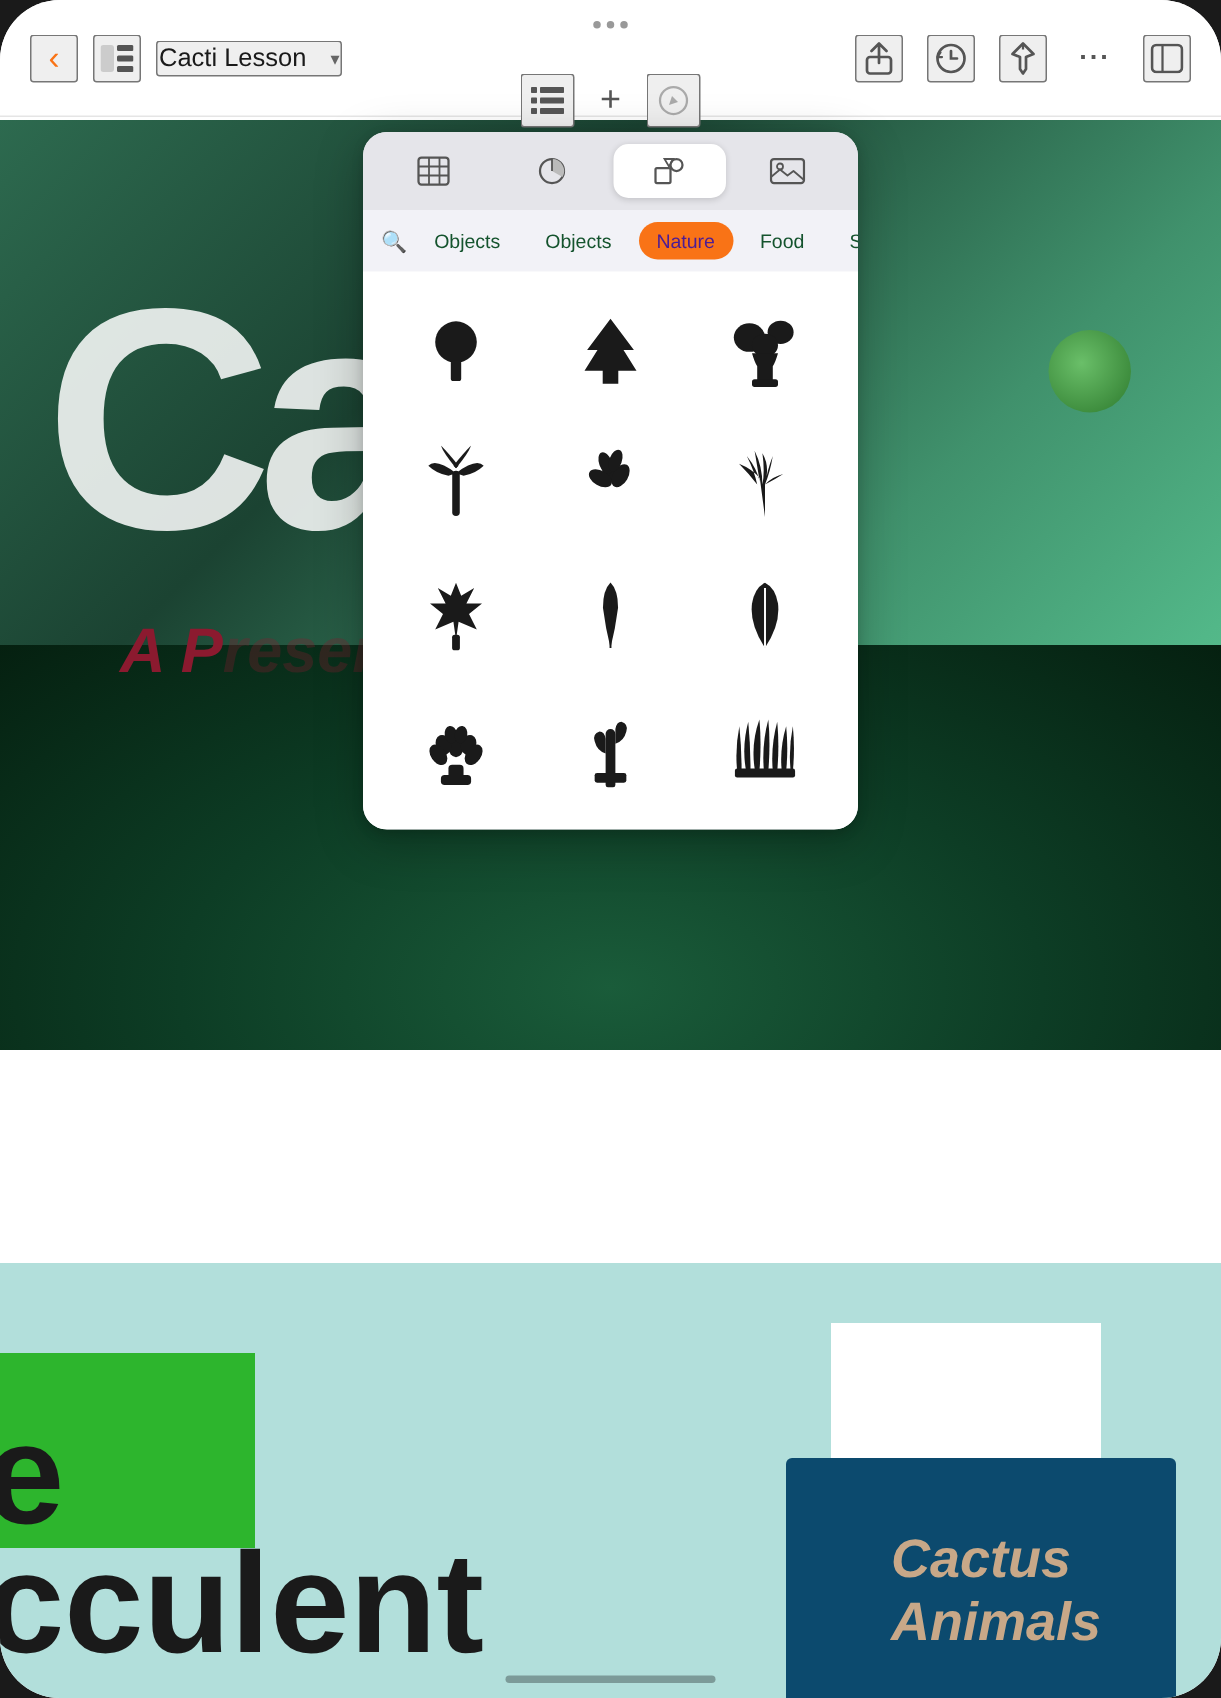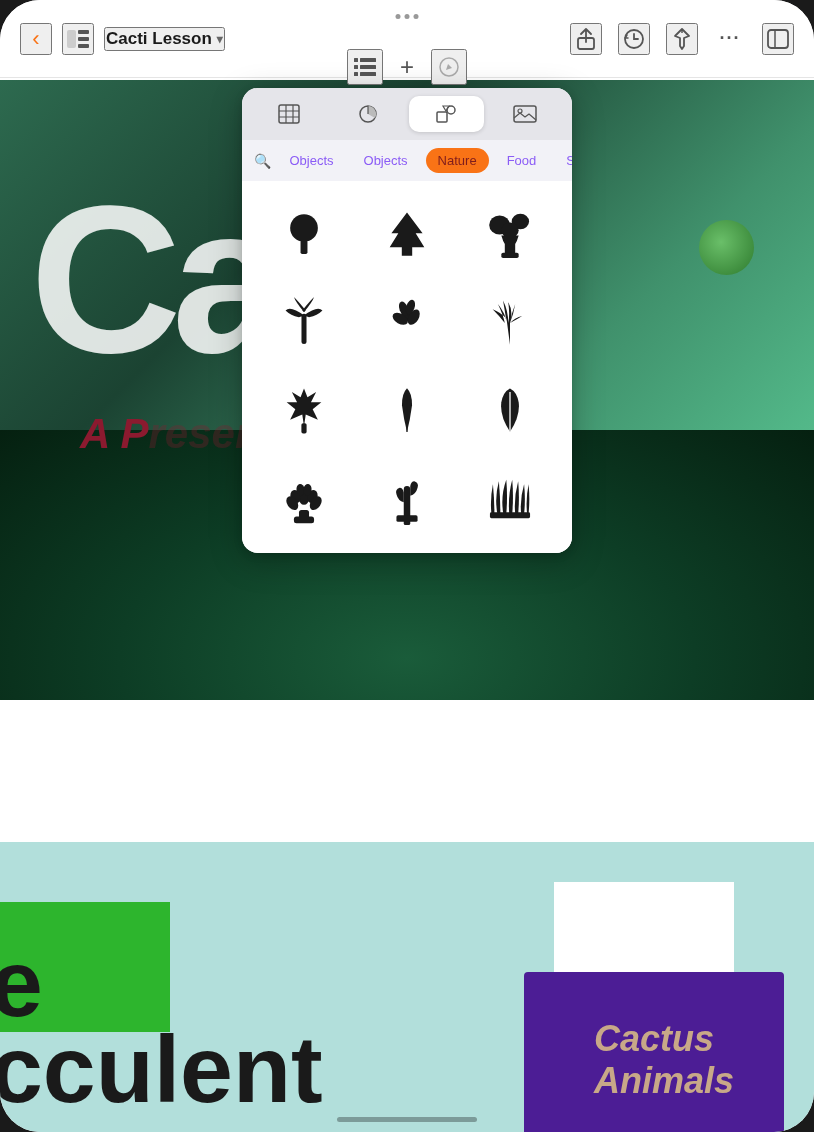--- a/index.html
+++ b/index.html
@@ -118,21 +118,21 @@
       background: #fff;
       z-index: 2;
     }
 
     .peach-block {
       position: absolute;
       bottom: 0;
       right: 30px;
       width: 260px;
       height: 160px;
-      background: #4c1d95;
+      background: #0c4a6e;
       z-index: 2;
       border-radius: 4px 4px 0 0;
     }
 
     .cactus-text-bottom {
       position: absolute;
       bottom: 30px;
       right: 50px;
       font-size: 36px;
       font-weight: 700;
@@ -211,23 +211,23 @@
       display: flex;
       align-items: center;
       justify-content: center;
       color: #555;
       font-size: 18px;
     }
 
     .nav-title-btn {
       display: flex;
       align-items: center;
-      gap: 5px;
+      gap: 16px;
       font-size: 17px;
-      font-weight: 700;
+      font-weight: 400;
       color: #1a1a1a;
     }
 
     .nav-title-chevron {
       font-size: 12px;
       color: #666;
     }
 
     .nav-dots {
       display: flex;
@@ -325,29 +325,29 @@
     .search-icon-small {
       color: #8e8e93;
       font-size: 14px;
     }
 
     .category-pill {
       padding: 5px 12px;
       border-radius: 14px;
       font-size: 13px;
       font-weight: 500;
-      color: #8b5cf6;
+      color: #14532d;
       background: transparent;
       cursor: pointer;
       white-space: nowrap;
     }
 
     .category-pill.active {
       background: #f97316;
-      color: #7f1d1d;
+      color: #4c1d95;
     }
 
     .popup-grid {
       display: grid;
       grid-template-columns: repeat(3, 1fr);
       gap: 0;
       padding: 10px;
       background: #fff;
     }
 

